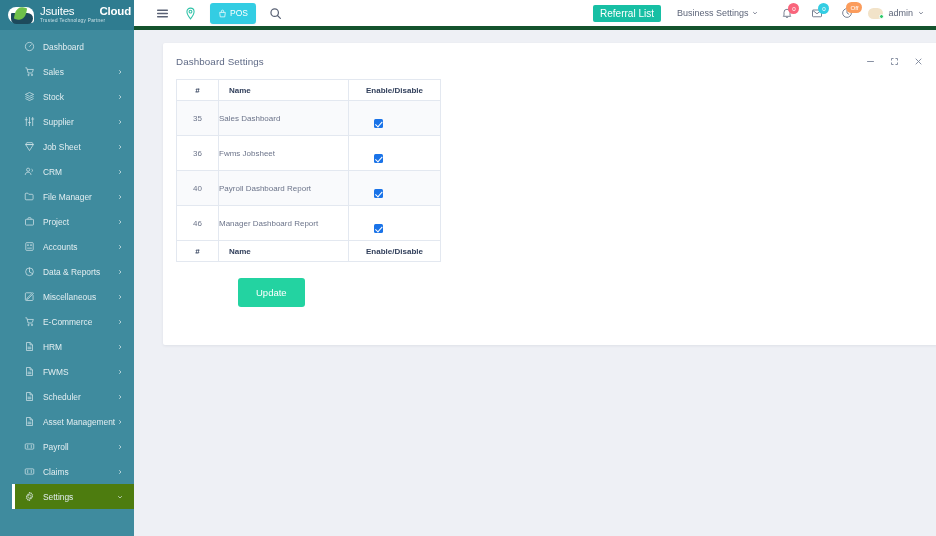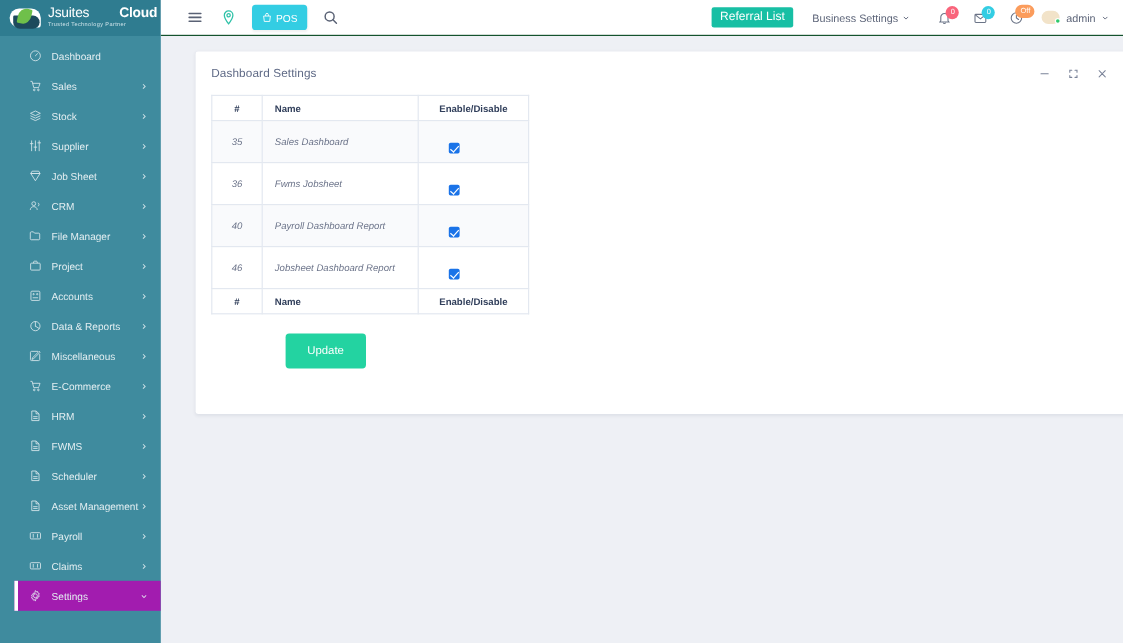--- a/index.html
+++ b/index.html
@@ -69,33 +69,33 @@
     display: flex; align-items: center; justify-content: center;
     margin-right: 7px; opacity: .92;
   }
   .nav-item .ico svg { width: 11px; height: 11px; display:block; }
   .nav-item .lbl { flex: 1 1 auto; white-space: nowrap; }
   .nav-item .chev {
     margin-right: 11px; opacity: .85;
     display:flex; align-items:center;
   }
   .nav-item .chev svg { width: 6px; height: 6px; display: block; }
-  .nav-item.active { background: #a21caf; }
+  .nav-item.active { background: #4d7c0f; }
   .nav-item.active::before {
     content: ""; position: absolute; left: 0; top: 0;
     width: 3px; height: 100%; background: #ffffff;
   }
 
   
   .topbar {
     position: absolute; left: 134px; top: 0;
     width: 802px; height: 30px;
     background: #ffffff;
     display: flex; align-items: center;
-    border-bottom: 1px solid #14532d;
+    border-bottom: 4px solid #14532d;
   }
   .tb-left { display: flex; align-items: center; gap: 0px; padding-left: 14px; }
   .tb-icon-btn {
     width: 28px; height: 22px;
     display: flex; align-items: center; justify-content: center;
     cursor: pointer; color: #5a6275;
   }
   .tb-icon-btn svg { width: 13px; height: 13px; display: block; }
   .pin-btn { color: #2fc2a8; }
   .pos-btn {
@@ -194,23 +194,23 @@
     font-size: 8px;
   }
   table.dash th {
     color: #313f5b; font-weight: 700;
     height: 21px; text-align: center;
     background: #ffffff;
   }
   table.dash thead th:nth-child(1), table.dash tfoot th:nth-child(1) { width: 42px; }
   table.dash thead th:nth-child(2), table.dash tfoot th:nth-child(2) { width: 130px; text-align: left; padding-left: 10px; }
   table.dash thead th:nth-child(3), table.dash tfoot th:nth-child(3) { width: 92px; }
-  table.dash td { height: 35px; color: #6c748a; vertical-align: middle; font-style: italic; }
+  table.dash td { height: 35px; color: #6c748a; vertical-align: middle; }
   table.dash td.c-id { text-align: center; }
-  table.dash td.c-name { padding-left: 10px; }
+  table.dash td.c-name { padding-left: 0; }
   table.dash td.c-chk { text-align: left; padding-left: 25px; vertical-align: bottom; padding-bottom: 7px; }
   table.dash tbody tr:nth-child(odd) td { background: #f9fafc; }
   table.dash tbody tr:nth-child(even) td { background: #ffffff; }
 
   .chk {
     display: inline-block; width: 9px; height: 9px;
     background: #1a73e8; border-radius: 1.5px;
     position: relative; vertical-align: middle; cursor: pointer;
   }
   .chk::after {
@@ -639,21 +639,21 @@
                 <td class="c-name">Fwms Jobsheet</td>
                 <td class="c-chk"><span class="chk"></span></td>
               </tr>
               <tr>
                 <td class="c-id">40</td>
                 <td class="c-name">Payroll Dashboard Report</td>
                 <td class="c-chk"><span class="chk"></span></td>
               </tr>
               <tr>
                 <td class="c-id">46</td>
-                <td class="c-name">Jobsheet Dashboard Report</td>
+                <td class="c-name">Manager Dashboard Report</td>
                 <td class="c-chk"><span class="chk"></span></td>
               </tr>
             </tbody>
           <tfoot>
               <tr id="tfoot-row">
                 <th>#</th>
                 <th>Name</th>
                 <th>Enable/Disable</th>
               </tr>
             </tfoot>

